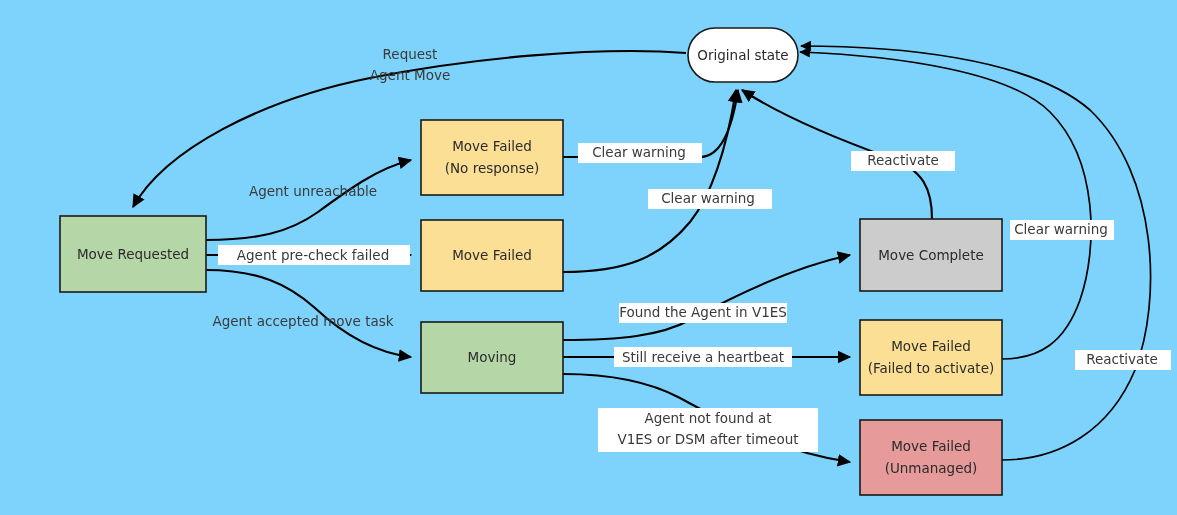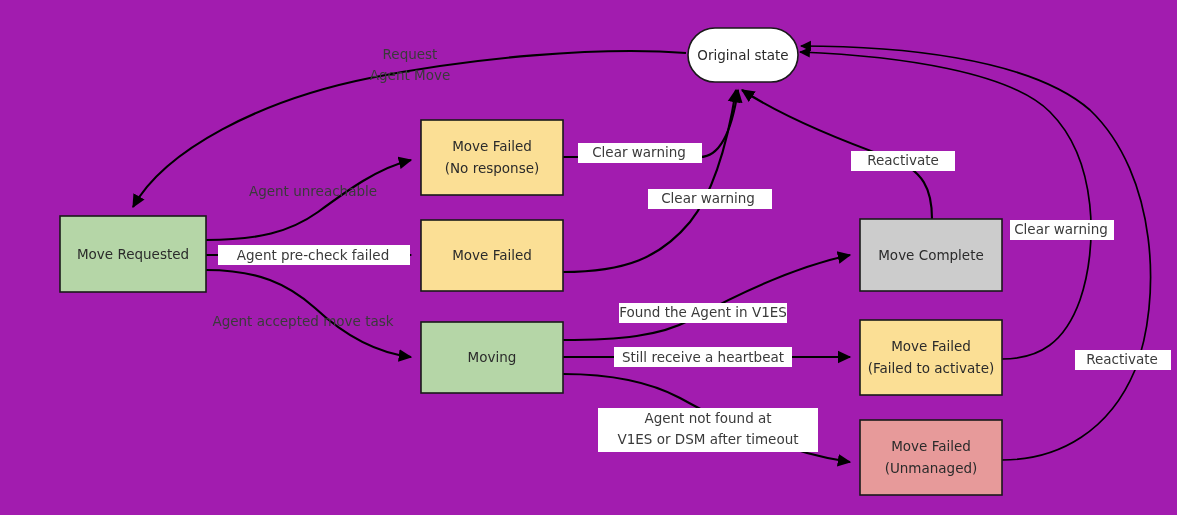--- a/index.html
+++ b/index.html
@@ -10,21 +10,21 @@
   body {
     width: 1177px;
     height: 515px;
     font-family: "DejaVu Sans", sans-serif;
     overflow: hidden;
   }
   #diagram-root {
     position: relative;
     width: 1177px;
     height: 515px;
-    background: #a21caf;
+    background: #7dd3fc;
   }
   svg#diagram-svg {
     position: absolute;
     left: 0;
     top: 0;
     width: 1177px;
     height: 515px;
   }
   .node-rect {
     stroke: #1a1a1a;

